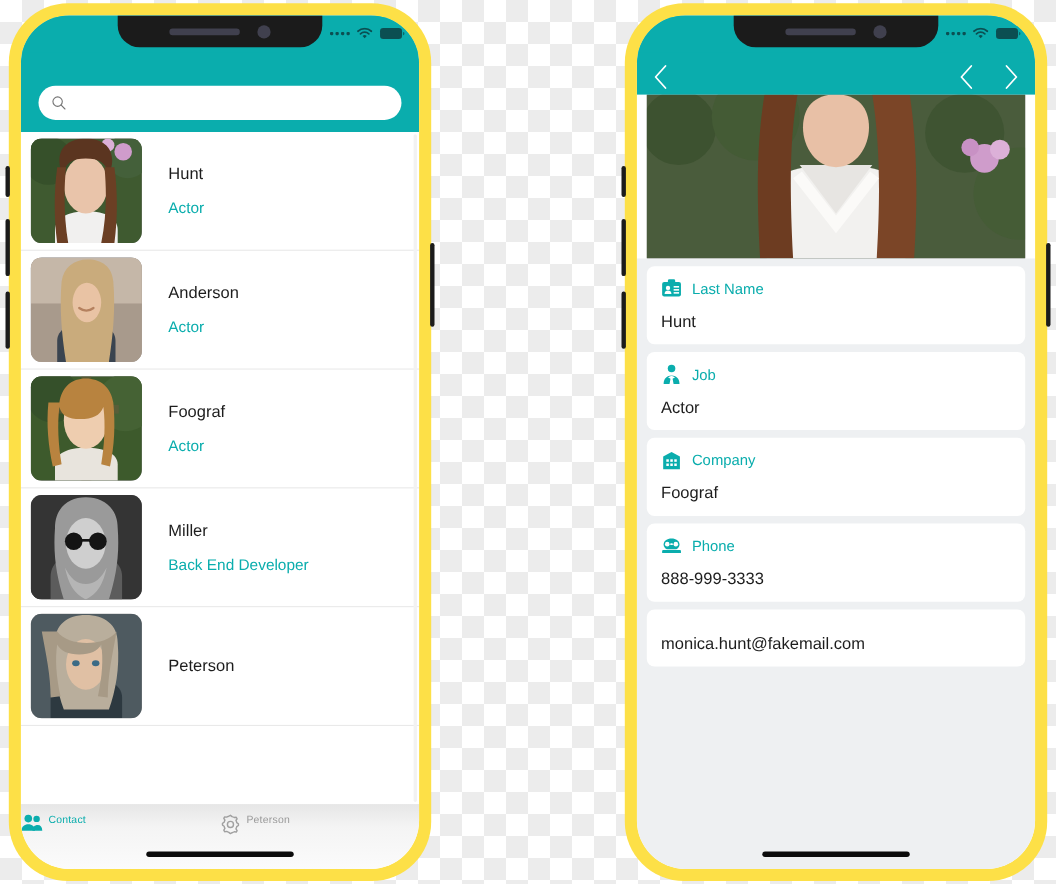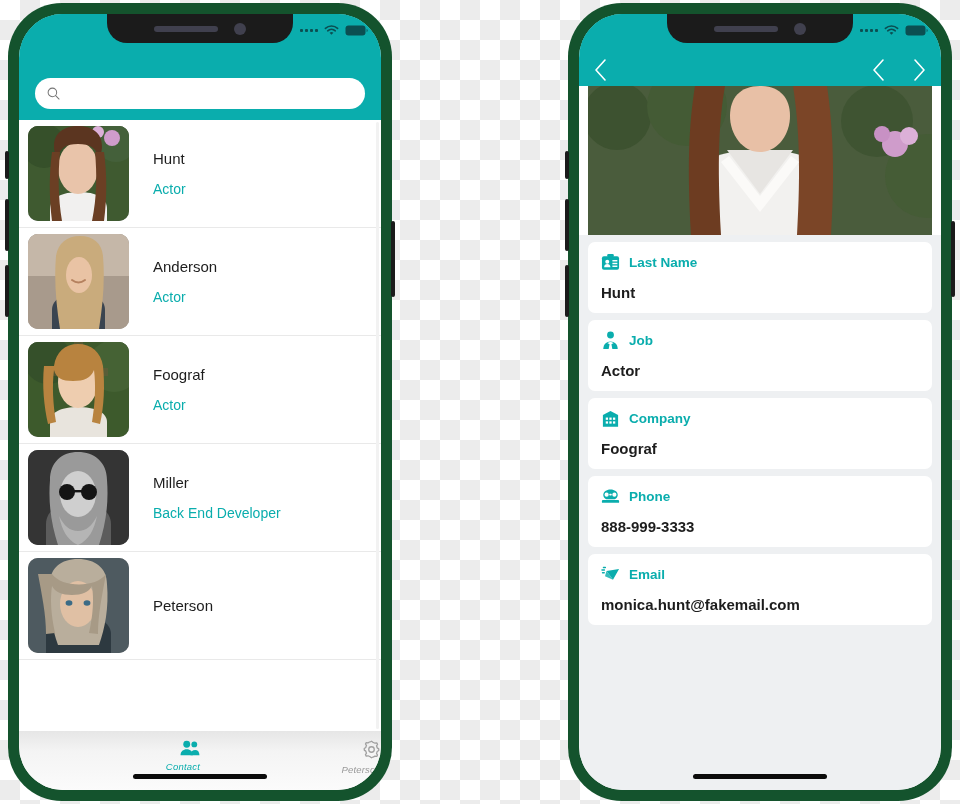--- a/index.html
+++ b/index.html
@@ -8,21 +8,21 @@
     font-family:"Liberation Sans","DejaVu Sans",sans-serif;
     background-color:#ffffff;
     background-image:
       linear-gradient(45deg,#ececec 25%,transparent 25%,transparent 75%,#ececec 75%,#ececec),
       linear-gradient(45deg,#ececec 25%,transparent 25%,transparent 75%,#ececec 75%,#ececec);
     background-size:40px 40px;
     background-position:0 0,20px 20px;
   }
 
   
-  .phone{position:absolute;background:#14532d;border-radius:54px;box-sizing:border-box;padding:11px;}
+  .phone{position:absolute;background:#fde047;border-radius:54px;box-sizing:border-box;padding:11px;}
   #phone-left{left:8px;top:3px;width:384px;height:798px;}
   #phone-right{left:568px;top:3px;width:384px;height:798px;}
 
   .screen{position:relative;width:100%;height:100%;background:#ffffff;border-radius:44px;overflow:hidden;}
 
   
   .sidebtn{position:absolute;background:#1b1b1b;border-radius:3px;}
   .btn-silent{left:-3px;top:148px;width:4px;height:28px;}
   .btn-volup{left:-3px;top:196px;width:4px;height:52px;}
   .btn-voldn{left:-3px;top:262px;width:4px;height:52px;}
@@ -57,35 +57,35 @@
   .avatar{width:101px;height:95px;border-radius:10px;flex:none;overflow:hidden;background:#888;position:relative;}
   .avatar svg{display:block;width:100%;height:100%;}
   .rowtext{margin-left:24px;}
   .rname{font-size:15px;color:#1d1d1d;line-height:1;}
   .rjob{font-size:14px;color:#0aadad;margin-top:16px;line-height:1;}
 
   
   .tabbar{position:absolute;left:0;right:0;bottom:0;height:59px;z-index:25;
           background:linear-gradient(180deg,#e6e6e6 0%,#f4f4f4 35%,#fbfbfb 100%);
           display:flex;align-items:flex-start;padding-top:9px;box-sizing:border-box;}
-  .tab{flex:1;display:flex;flex-direction:column;align-items:flex-end;gap:5px;font-style:italic;}
+  .tab{flex:1;display:flex;flex-direction:row;align-items:flex-start;gap:5px;}
   .tab-label{font-size:9.5px;letter-spacing:.2px;}
   .tab-active .tab-label{color:#0aadad;}
   .tab-inactive .tab-label{color:#9a9a9a;}
   .home-ind{position:absolute;left:50%;transform:translateX(-50%);bottom:11px;width:134px;height:5px;
             border-radius:3px;background:#0b0b0b;z-index:26;}
 
   
   .navbar{position:absolute;top:0;left:0;right:0;height:72px;background:#0aadad;z-index:20;}
   .nav-back{position:absolute;left:14px;top:44px;}
   .nav-right{position:absolute;right:14px;top:44px;display:flex;gap:26px;}
   .hero{position:absolute;top:72px;left:9px;right:9px;height:149px;overflow:hidden;background:#2f3a28;}
   .hero svg{display:block;width:100%;height:100%;}
   .detail{position:absolute;top:221px;left:0;right:0;bottom:0;background:#eef0f2;padding:7px 9px 0;box-sizing:border-box;overflow:hidden;}
-  .card{background:#fff;border-radius:7px;padding:11px 13px 13px;margin-bottom:7px;box-sizing:border-box;font-weight:bold;}
+  .card{background:#fff;border-radius:7px;padding:11px 13px 13px;margin-bottom:7px;box-sizing:border-box;}
   .card-head{display:flex;align-items:center;gap:9px;}
   .card-label{font-size:13.5px;color:#0aadad;}
   .card-value{font-size:15px;color:#1d1d1d;margin-top:13px;line-height:1;}
   .ficon{width:19px;height:19px;flex:none;display:block;}
 </style>
 </head>
 <body>
 
 <div class="phone" id="phone-left">
   <div class="sidebtn btn-silent"></div>
@@ -372,34 +372,20 @@
                   <circle cx="5.9" cy="8.1" r="2.2" fill="#fff"></circle>
                   <circle cx="14.1" cy="8.1" r="2.2" fill="#fff"></circle>
                   <rect x="8.7" y="7.2" width="2.6" height="1.7" rx=".8" fill="#fff"></rect>
                 </svg>
               </span>
       <span class="card-label">Phone</span>
     </div>
     <div class="card-value">888-999-3333</div>
   </div>
   <div class="card">
-    <div class="card-head">
-      <span>
-                <svg class="ficon" viewBox="0 0 20 20">
-                  <path d="M5.8 6.4 19 4.3l-6.4 11.2-3-4.1z" fill="#0aadad"></path>
-                  <path d="M5.8 6.4 9.6 11.4l3 4.1-8.4-3.6z" fill="#0aadad" opacity=".82"></path>
-                  <g stroke="#0aadad" stroke-width="1.5" stroke-linecap="round">
-                    <line x1="1" y1="5.2" x2="3.6" y2="5.2"></line>
-                    <line x1="1.6" y1="8.1" x2="3.4" y2="8.1"></line>
-                    <line x1="2.6" y1="2.6" x2="4.6" y2="2.6"></line>
-                  </g>
-                </svg>
-              </span>
-      <span class="card-label">Email</span>
-    </div>
     <div class="card-value">monica.hunt@fakemail.com</div>
   </div>
         </div>
     </div>
 
     <div class="home-ind"></div>
 
     <div class="notch">
       <div class="speaker"></div>
       <div class="camera"></div>

